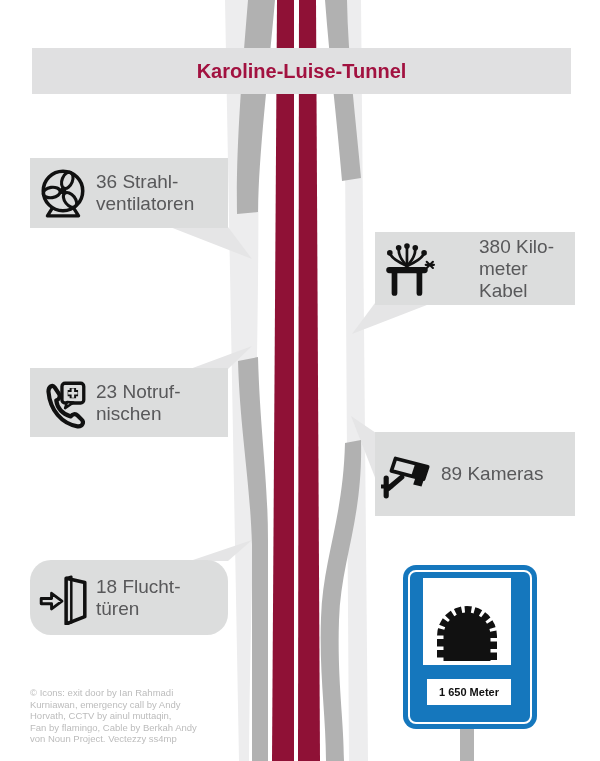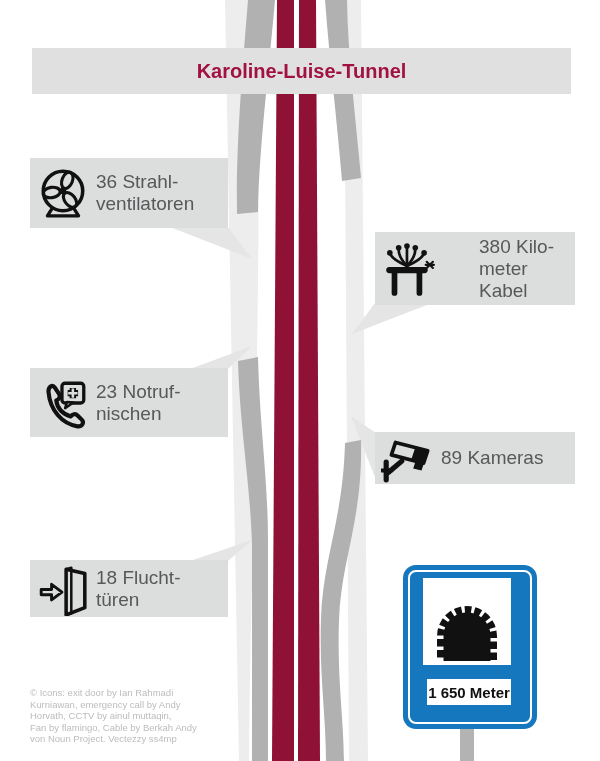--- a/index.html
+++ b/index.html
@@ -19,38 +19,38 @@
     position:absolute;background:#dcdddd;display:flex;align-items:center;
   }
   .box-icon{flex:0 0 66px;display:flex;align-items:center;justify-content:center;}
   .box-text{
     font-size:19px;font-weight:normal;color:#58585a;line-height:22px;
   }
   .box-line{display:block;}
   #box-fans   {left:30px;top:158px;width:198px;height:70px;}
   #box-cable  {left:375px;top:232px;width:200px;height:73px;gap:38px;}
   #box-emerg  {left:30px;top:368px;width:198px;height:69px;}
-  #box-cams   {left:375px;top:432px;width:200px;height:52px;}
-  #box-doors  {left:30px;top:560px;width:198px;height:57px;}
+  #box-cams   {left:375px;top:432px;width:200px;height:84px;}
+  #box-doors  {left:30px;top:560px;width:198px;height:75px;border-radius:21px;}
 
   .sign{
     position:absolute;left:403px;top:565px;width:134px;height:164px;
     background:#1577bd;border-radius:13px;
   }
   .sign-border{
     position:absolute;left:5px;top:5px;right:5px;bottom:5px;
     border:2.5px solid #ffffff;border-radius:8px;
   }
   .sign-pictogram{
     position:absolute;left:20px;top:13px;width:88px;height:87px;background:#ffffff;
   }
   .sign-plate{
     position:absolute;left:24px;top:114px;width:84px;height:26px;background:#ffffff;
     display:flex;align-items:center;justify-content:center;
-    font-size:15px;font-weight:bold;color:#111111;white-space:nowrap;
+    font-size:11px;font-weight:bold;color:#111111;white-space:nowrap;
   }
   .sign-post{
     position:absolute;left:460px;top:729px;width:14px;height:32px;background:#b3b3b3;
   }
   .credits{
     position:absolute;left:30px;top:687px;
     font-size:9.5px;line-height:11.6px;color:#bcbcbc;
   }
 </style>
 </head>

